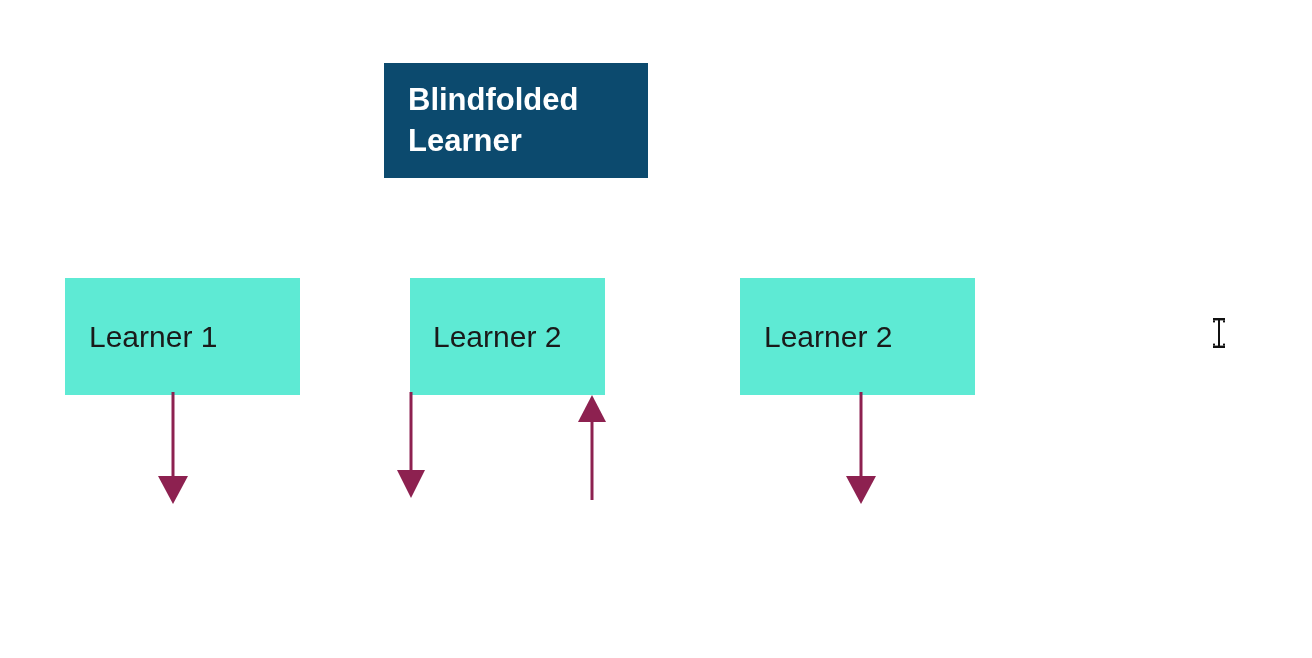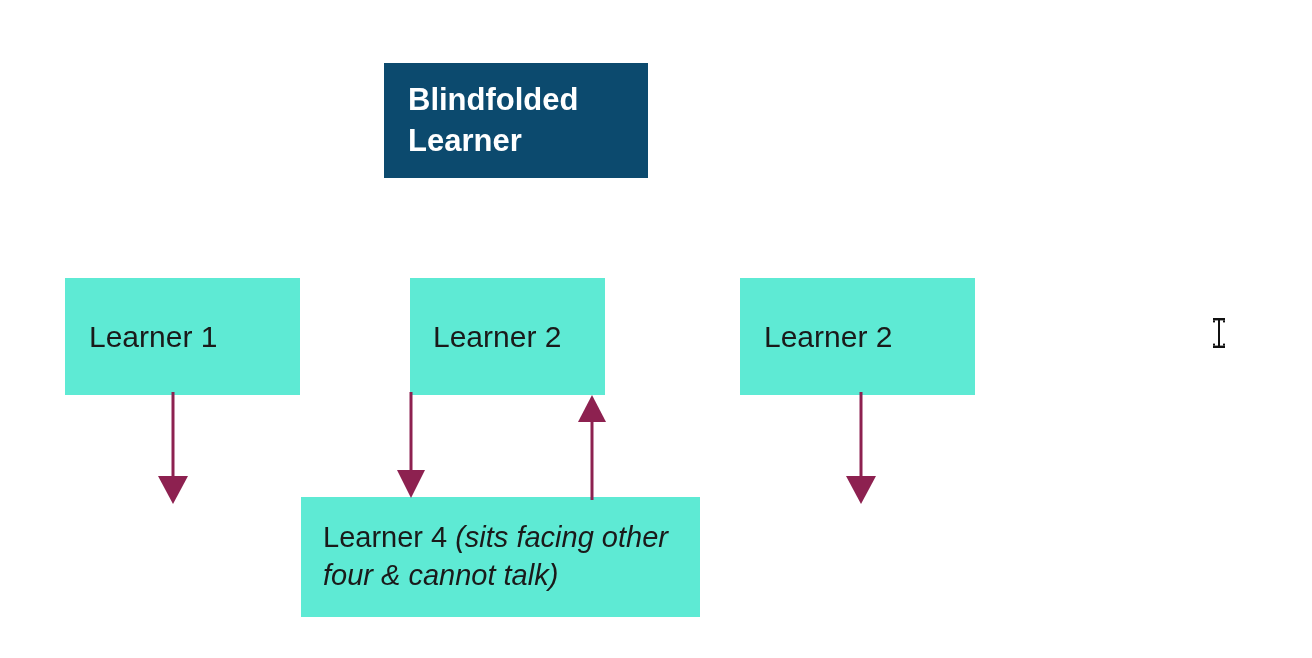--- a/index.html
+++ b/index.html
@@ -109,23 +109,20 @@
   </div>
 
   <div class="box box-learner box-l2">
     <span class="txt">Learner 2</span>
   </div>
 
   <div class="box box-learner box-l3">
     <span class="txt">Learner 2</span>
   </div>
 
-  <div class="box box-learner box-l4">
-    <span class="txt"><span>Learner 4 </span><span class="note">(sits facing other four &amp; cannot talk)</span></span>
-  </div>
 
   <svg class="arrow" style="left:150px; top:392px;" width="46" height="118" viewBox="0 0 46 118">
     <line x1="23" y1="0" x2="23" y2="86" stroke="#8d2150" stroke-width="3"></line>
     <polygon points="8,84 38,84 23,112" fill="#8d2150"></polygon>
   </svg>
 
   <svg class="arrow" style="left:396px; top:392px;" width="46" height="112" viewBox="0 0 46 112">
     <line x1="15" y1="0" x2="15" y2="80" stroke="#8d2150" stroke-width="3"></line>
     <polygon points="1,78 29,78 15,106" fill="#8d2150"></polygon>
   </svg>

